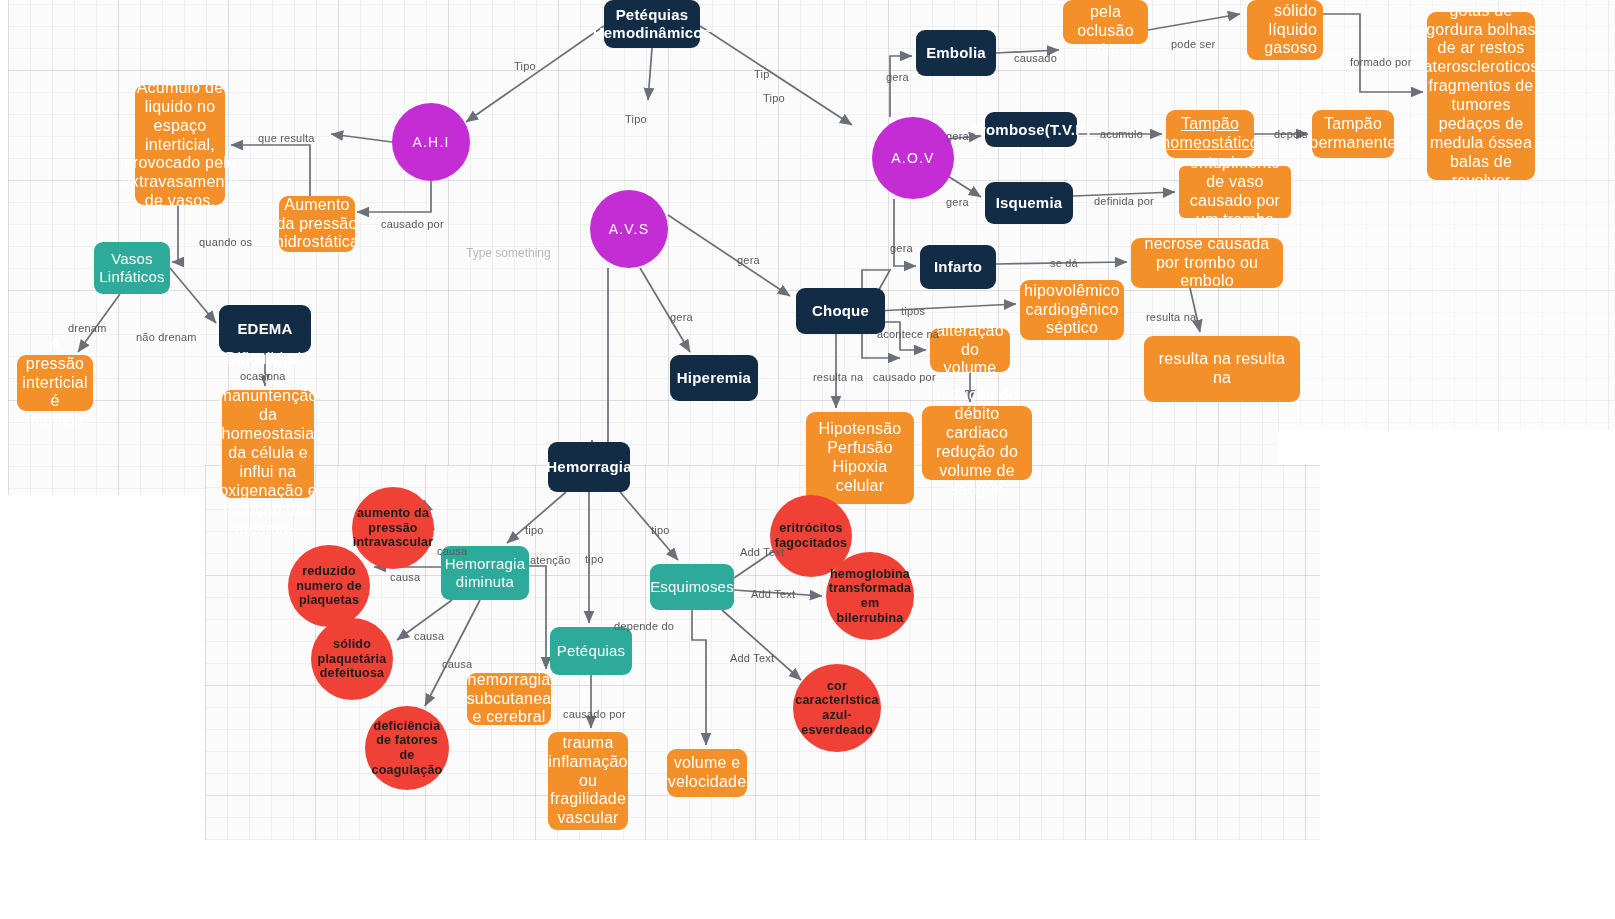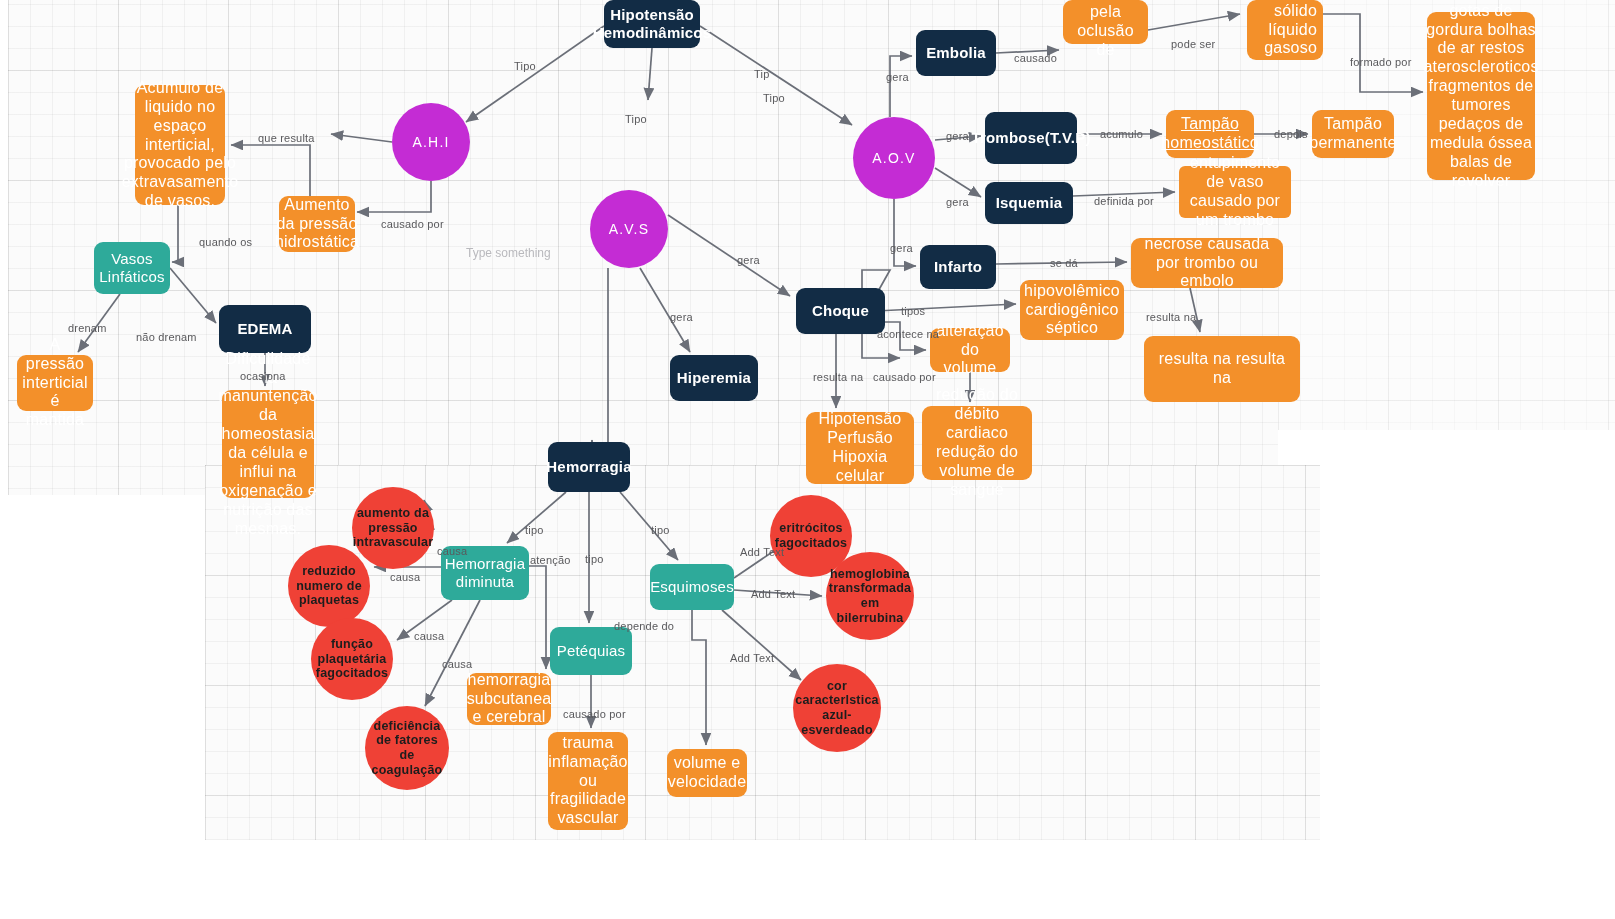--- a/index.html
+++ b/index.html
@@ -101,29 +101,29 @@
       <path d="M692,610 L692,640 L706,640 L706,745"></path>
 
       <path d="M734,578 L790,540"></path>
       <path d="M734,590 L822,596"></path>
       <path d="M722,610 L801,680"></path>
     </g>
   </svg>
 
   <div id="nodes">
       <div class="node box navy" style="left: 604px; top: 0px; width: 96px; height: 48px;">
-        <span>Hipotensão Hemodinâmicos</span>
+        <span>Petéquias Hemodinâmicos</span>
       </div>
       <div class="node circle purple" style="left: 392px; top: 103px; width: 78px; height: 78px;">
         <span>A.H.I</span>
       </div>
       <div class="node circle purple" style="left: 590px; top: 190px; width: 78px; height: 78px;">
         <span>A.V.S</span>
       </div>
-      <div class="node circle purple" style="left: 853px; top: 117px; width: 82px; height: 82px;">
+      <div class="node circle purple" style="left: 872px; top: 117px; width: 82px; height: 82px;">
         <span>A.O.V</span>
       </div>
       <div class="node box orange" style="left: 135px; top: 85px; width: 90px; height: 120px;">
         <span>Acúmulo de liquido no espaço interticial, provocado pelo extravasamento de vasos.</span>
       </div>
       <div class="node box orange" style="left: 279px; top: 196px; width: 76px; height: 56px;">
         <span>Aumento da pressão hidrostática</span>
       </div>
       <div class="node box teal" style="left: 94px; top: 242px; width: 76px; height: 52px;">
         <span>Vasos Linfáticos</span>
@@ -136,21 +136,21 @@
       </div>
       <div class="node box orange" style="left: 222px; top: 390px; width: 92px; height: 108px;">
         <span>Dificuildade na manuntenção da homeostasia da célula e influi na oxigenação e nutrição das mesmas.</span>
       </div>
       <div class="node box navy" style="left: 670px; top: 355px; width: 88px; height: 46px;">
         <span>Hiperemia</span>
       </div>
       <div class="node box navy" style="left: 916px; top: 30px; width: 80px; height: 46px;">
         <span>Emboliа</span>
       </div>
-      <div class="node box navy" style="left: 985px; top: 112px; width: 92px; height: 52px;">
+      <div class="node box navy" style="left: 985px; top: 112px; width: 92px; height: 35px;">
         <span>Trombose(T.V.P)</span>
       </div>
       <div class="node box navy" style="left: 985px; top: 182px; width: 88px; height: 42px;">
         <span>Isquemia</span>
       </div>
       <div class="node box navy" style="left: 920px; top: 245px; width: 76px; height: 44px;">
         <span>Infarto</span>
       </div>
       <div class="node box orange" style="left: 1063px; top: 0px; width: 85px; height: 44px;">
         <span>causado pela oclusão de</span>
@@ -178,37 +178,37 @@
       </div>
       <div class="node box navy" style="left: 796px; top: 288px; width: 89px; height: 46px;">
         <span>Choque</span>
       </div>
       <div class="node box orange" style="left: 1020px; top: 280px; width: 104px; height: 60px;">
         <span>hipovolêmico cardiogênico séptico</span>
       </div>
       <div class="node box orange" style="left: 930px; top: 328px; width: 80px; height: 44px;">
         <span>alteração do volume</span>
       </div>
-      <div class="node box orange" style="left: 806px; top: 412px; width: 108px; height: 72px;">
+      <div class="node box orange" style="left: 806px; top: 412px; width: 108px; height: 92px;">
         <span>Hipotensão Perfusão Hipoxia celular</span>
       </div>
       <div class="node box orange" style="left: 922px; top: 406px; width: 110px; height: 74px;">
         <span>redução do débito cardiaco redução do volume de sangue</span>
       </div>
       <div class="node box navy" style="left: 548px; top: 442px; width: 82px; height: 50px;">
         <span>Hemorragia</span>
       </div>
       <div class="node circle red" style="left: 352px; top: 487px; width: 82px; height: 82px;">
         <span>aumento da pressão intravascular</span>
       </div>
       <div class="node circle red" style="left: 288px; top: 545px; width: 82px; height: 82px;">
         <span>reduzido numero de plaquetas</span>
       </div>
       <div class="node circle red" style="left: 311px; top: 618px; width: 82px; height: 82px;">
-        <span>função plaquetária fagocitados</span>
+        <span>sólido plaquetária defeituosa</span>
       </div>
       <div class="node circle red" style="left: 365px; top: 706px; width: 84px; height: 84px;">
         <span>deficiência de fatores de coagulação</span>
       </div>
       <div class="node box teal" style="left: 441px; top: 546px; width: 88px; height: 54px;">
         <span>Hemorragia diminuta</span>
       </div>
       <div class="node box teal" style="left: 550px; top: 627px; width: 82px; height: 48px;">
         <span>Petéquias</span>
       </div>

